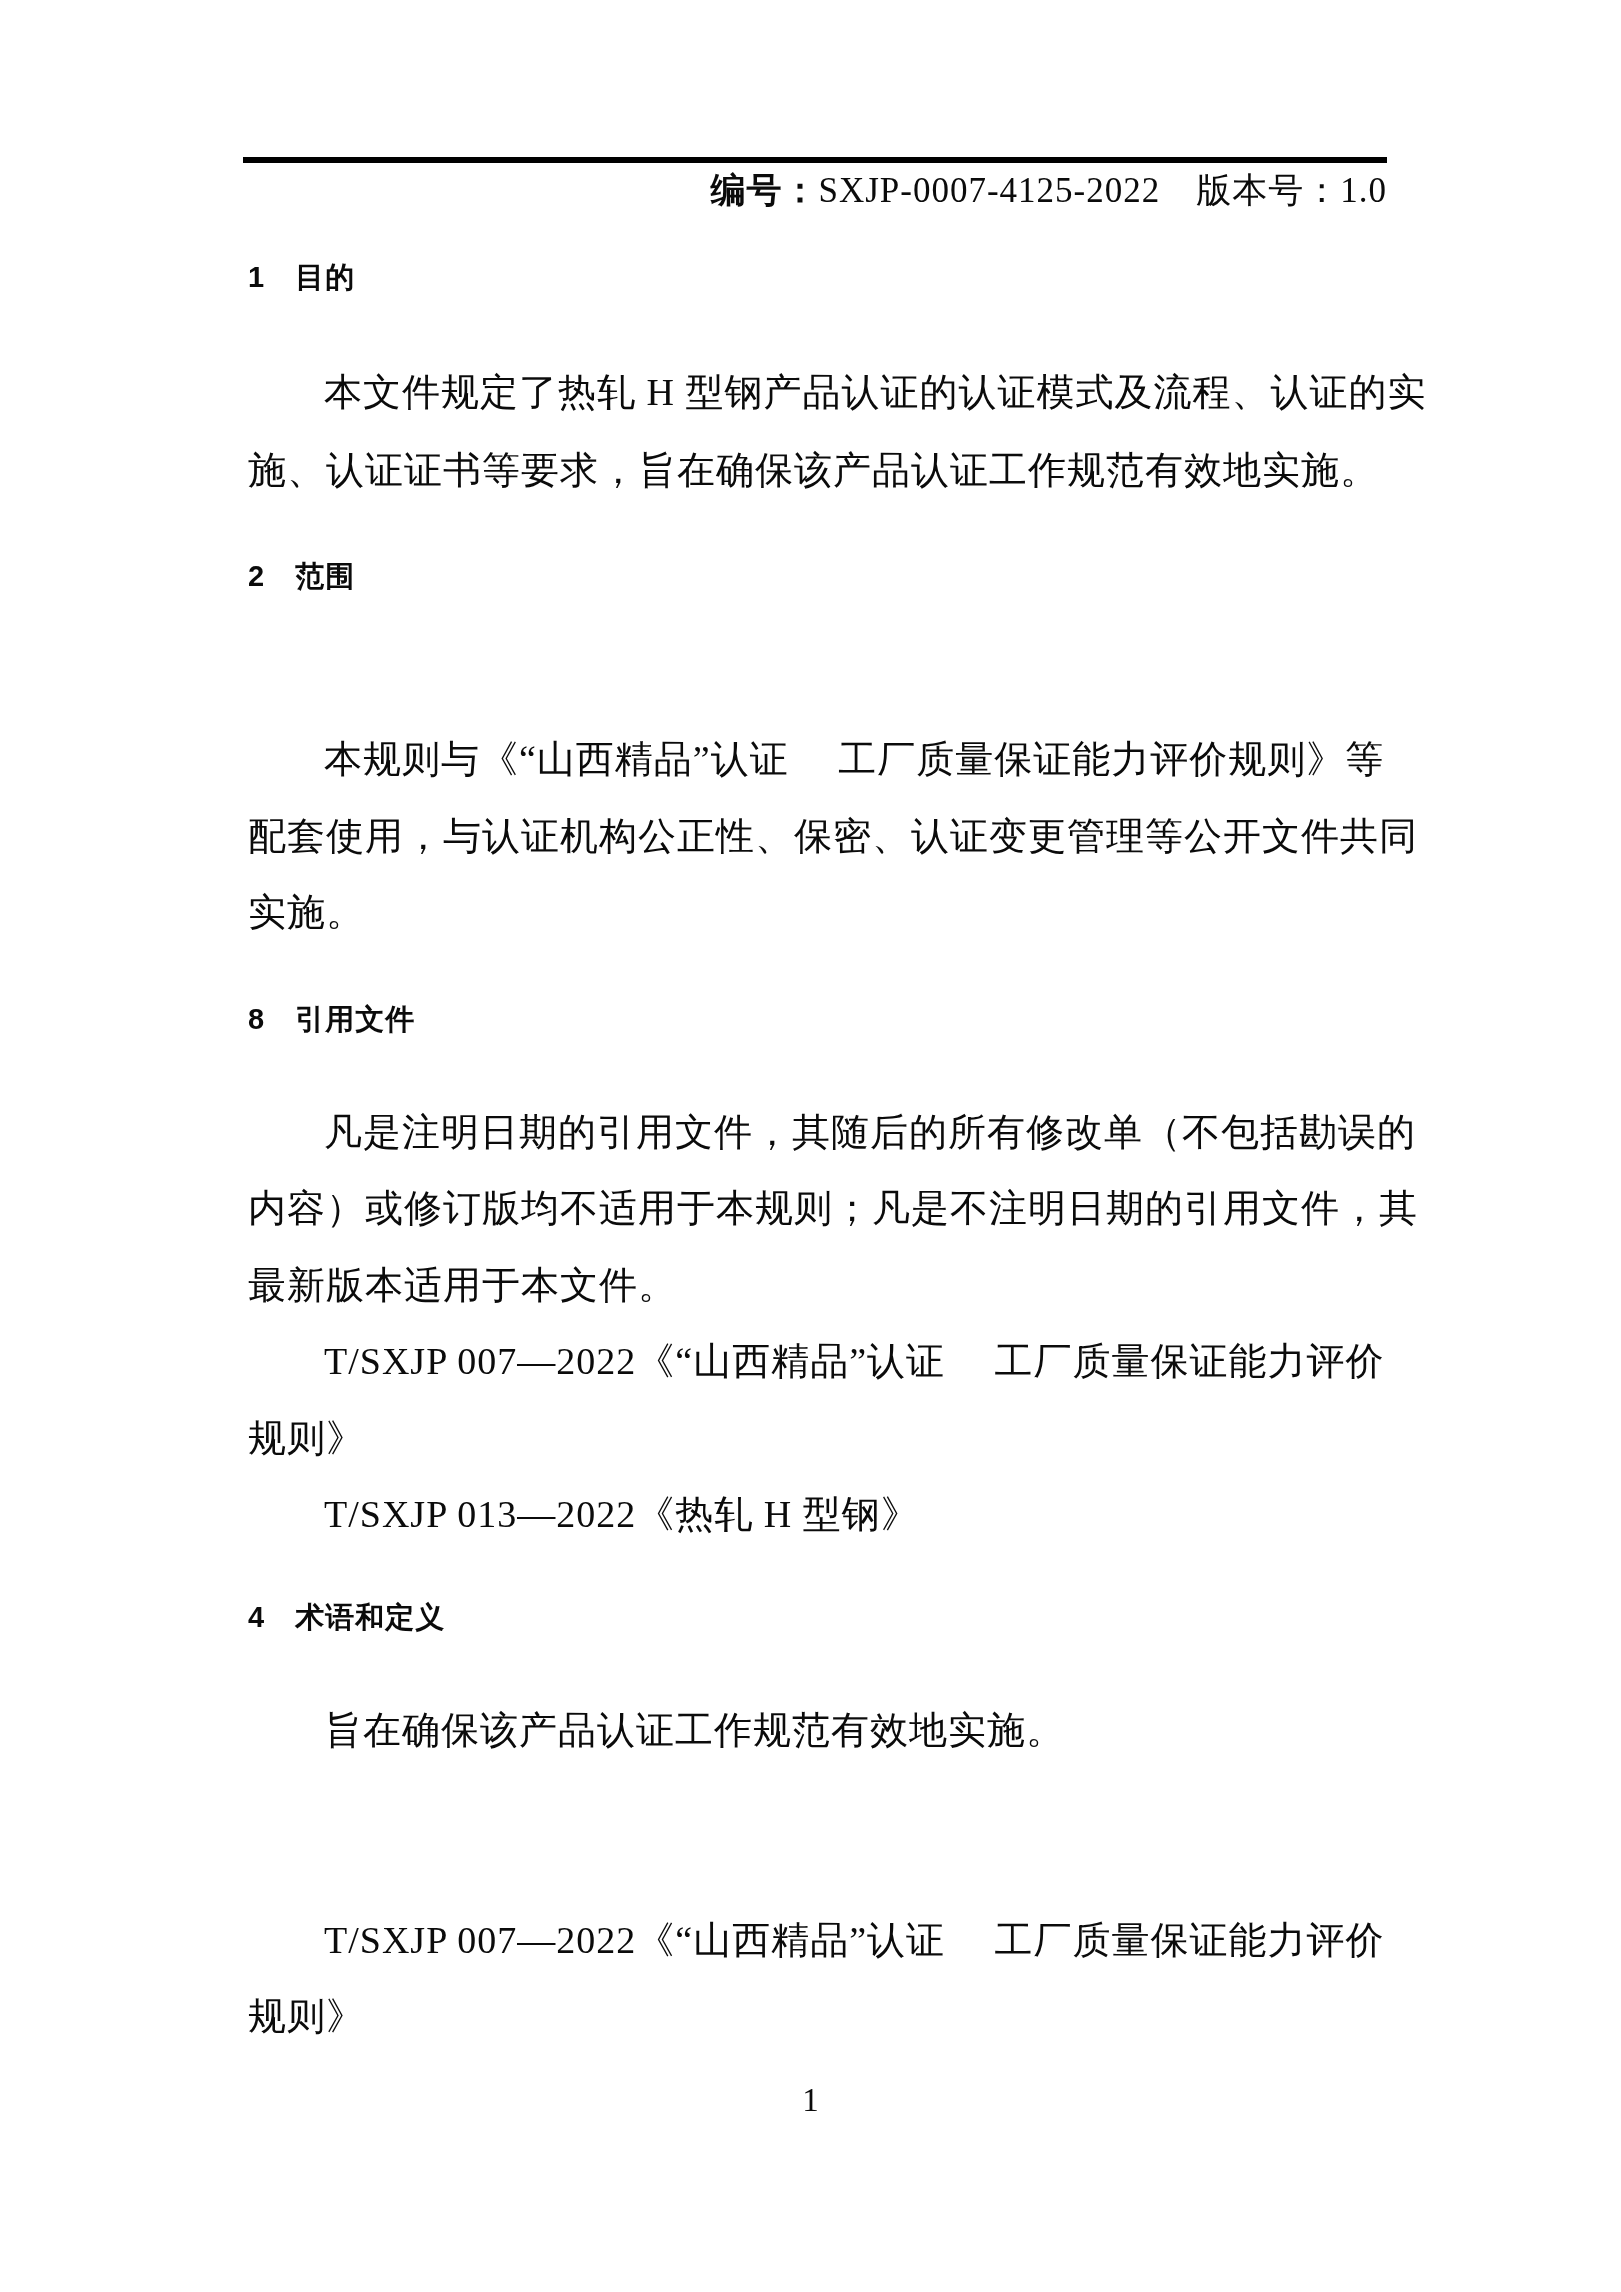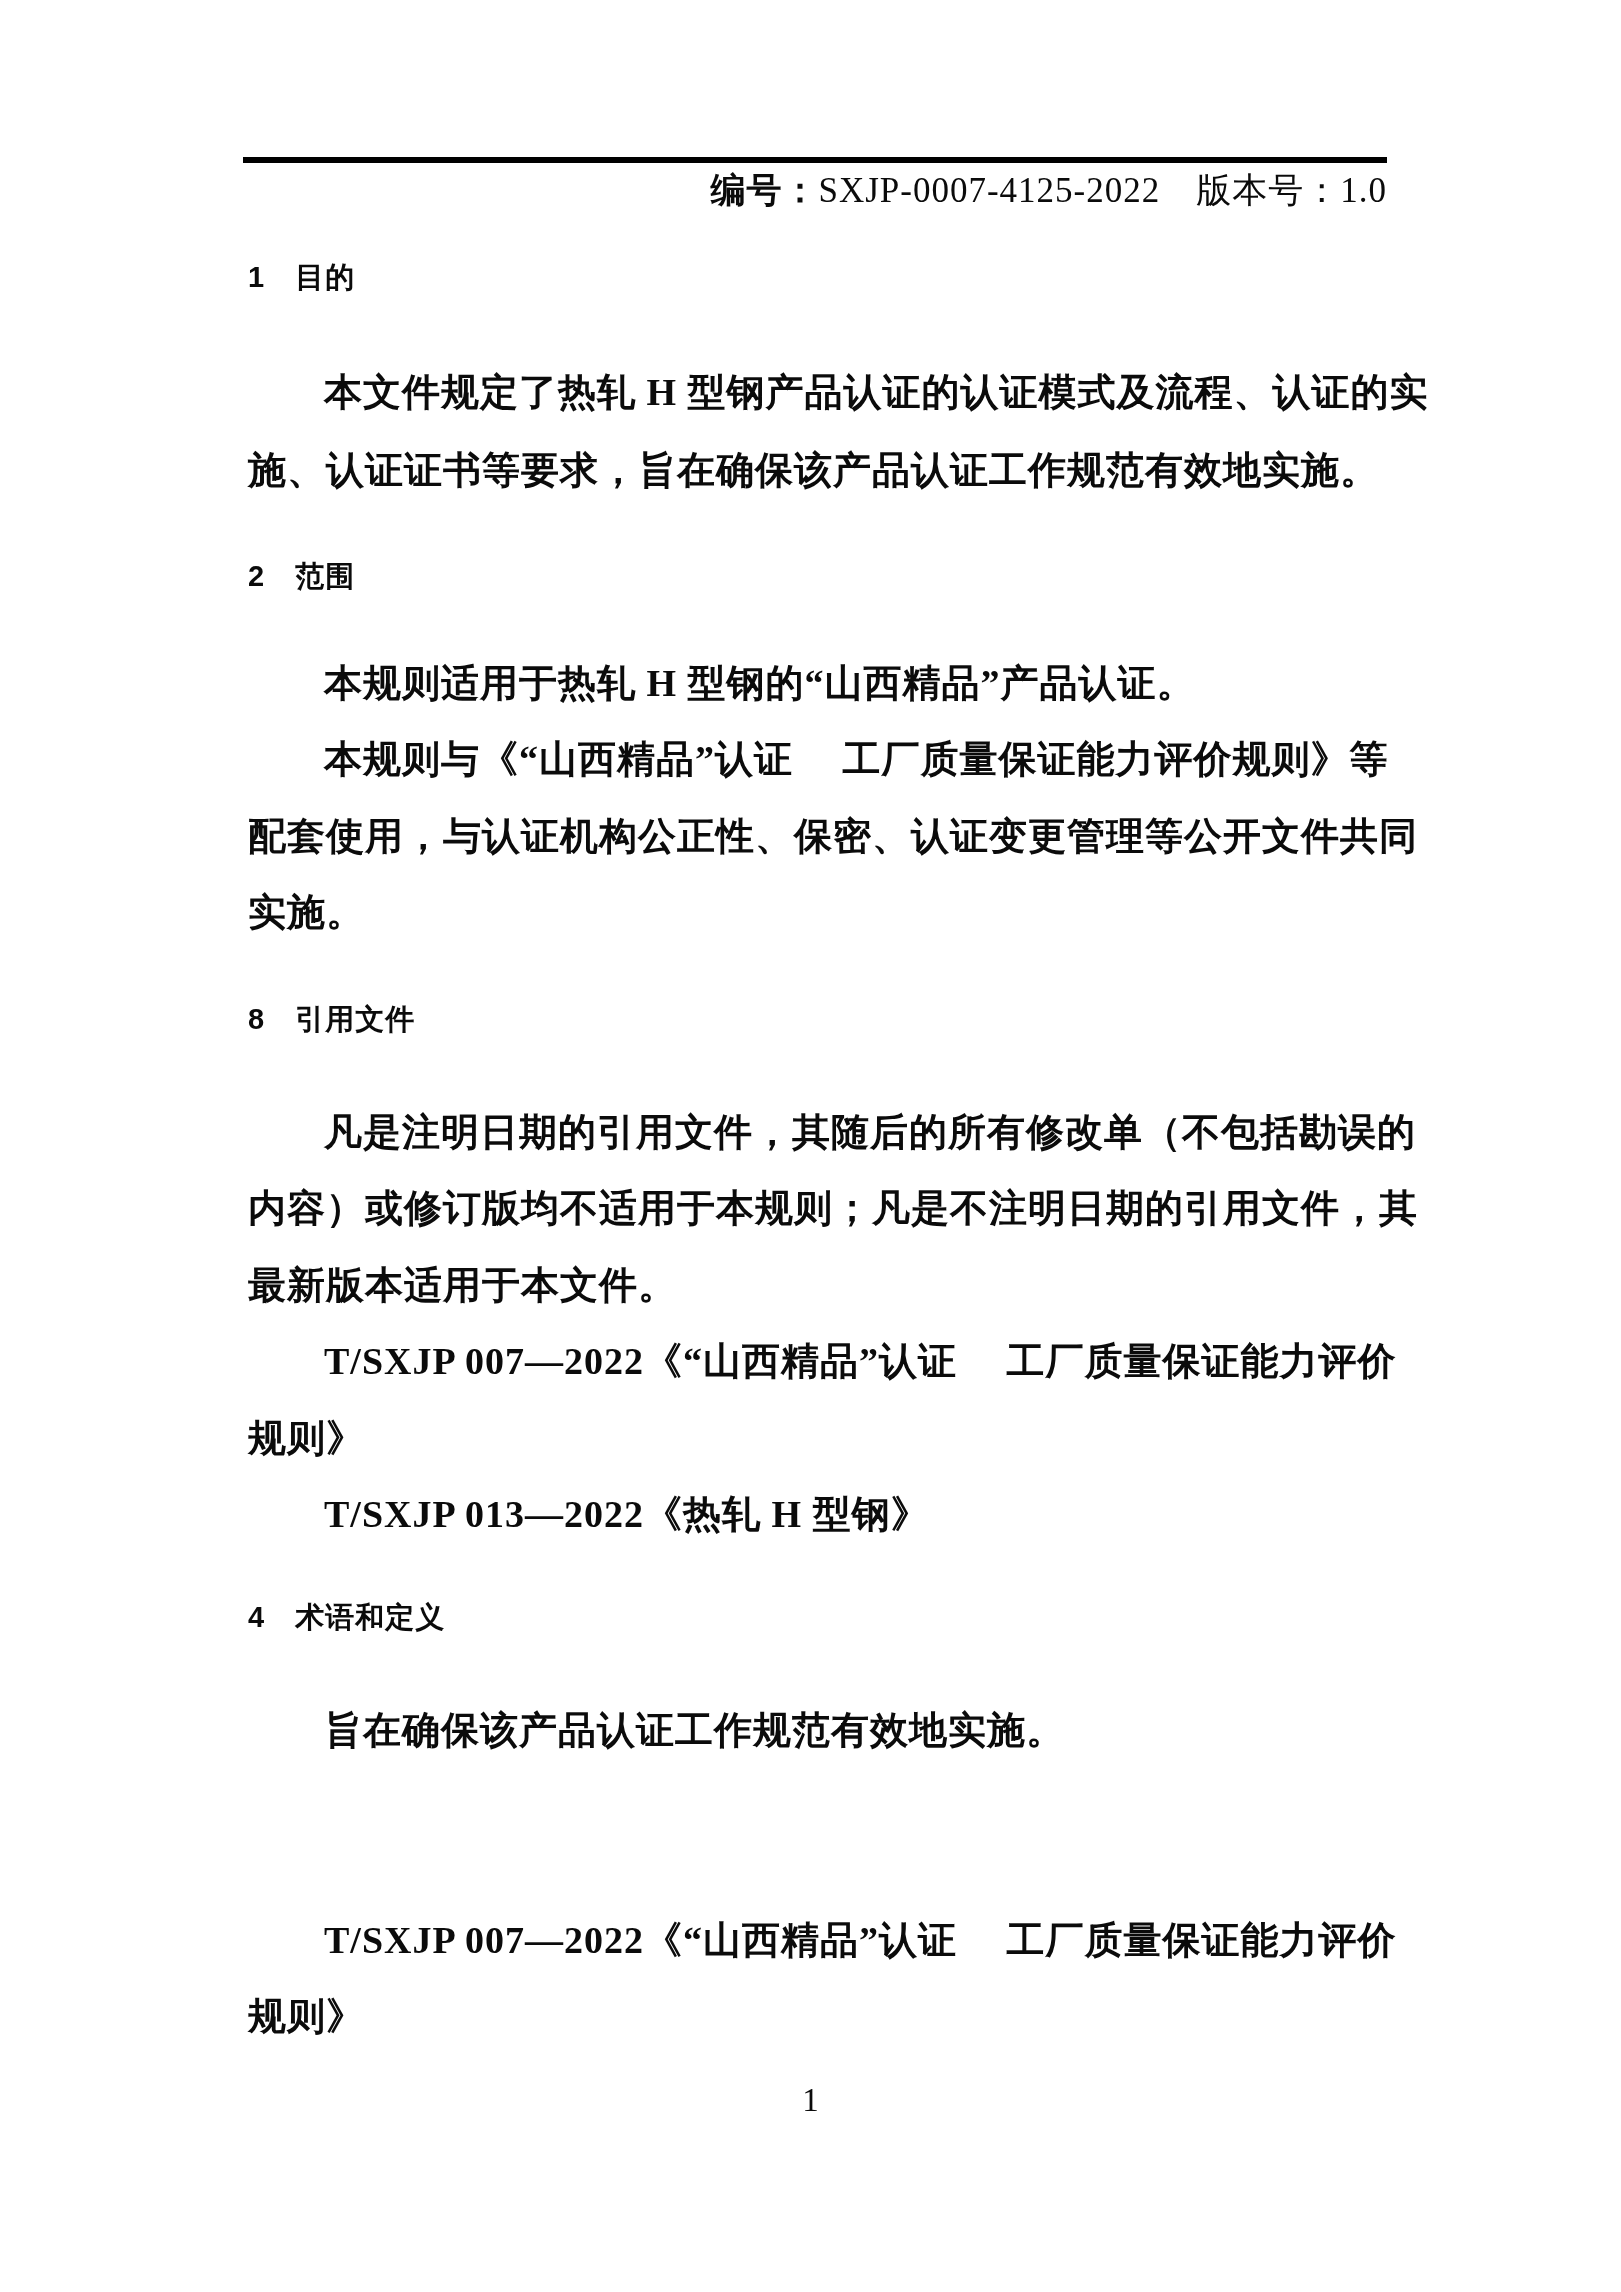--- a/index.html
+++ b/index.html
@@ -37,21 +37,20 @@
     background:#000000;
   }
   
   .ln{
     position:absolute;
     height:76px;
     line-height:76px;
     font-size:38px;
     white-space:pre;
     letter-spacing:1px;
-    font-weight:bold;
   }
   .flush{left:248px;}
   .indent{left:324px;}
   
   .hd{
     position:absolute;
     left:248px;
     height:76px;
     line-height:76px;
     font-size:29px;
@@ -80,21 +79,20 @@
     <span class="b">编号：</span><span>SXJP-0007-4125-2022</span><span>　</span><span>版本号：</span><span>1.0</span>
   </div>
 
   <div class="rule"></div>
 
   <div class="hd" style="top:239px">1　目的</div>
   <div class="ln indent" style="top:354px">本文件规定了热轧 H 型钢产品认证的认证模式及流程、认证的实</div>
   <div class="ln flush" style="top:432px">施、认证证书等要求，旨在确保该产品认证工作规范有效地实施。</div>
 
   <div class="hd" style="top:538px">2　范围</div>
-  <div class="ln indent" style="top:645px">本规则适用于热轧 H 型钢的“山西精品”产品认证。</div>
   <div class="ln indent" style="top:721px">本规则与《“山西精品”认证　 工厂质量保证能力评价规则》等</div>
   <div class="ln flush" style="top:798px">配套使用，与认证机构公正性、保密、认证变更管理等公开文件共同</div>
   <div class="ln flush" style="top:874px">实施。</div>
 
   <div class="hd" style="top:981px">8　引用文件</div>
   <div class="ln indent" style="top:1094px">凡是注明日期的引用文件，其随后的所有修改单（不包括勘误的</div>
   <div class="ln flush" style="top:1170px">内容）或修订版均不适用于本规则；凡是不注明日期的引用文件，其</div>
   <div class="ln flush" style="top:1247px">最新版本适用于本文件。</div>
   <div class="ln indent" style="top:1323px">T/SXJP 007—2022《“山西精品”认证　 工厂质量保证能力评价</div>
   <div class="ln flush" style="top:1400px">规则》</div>

